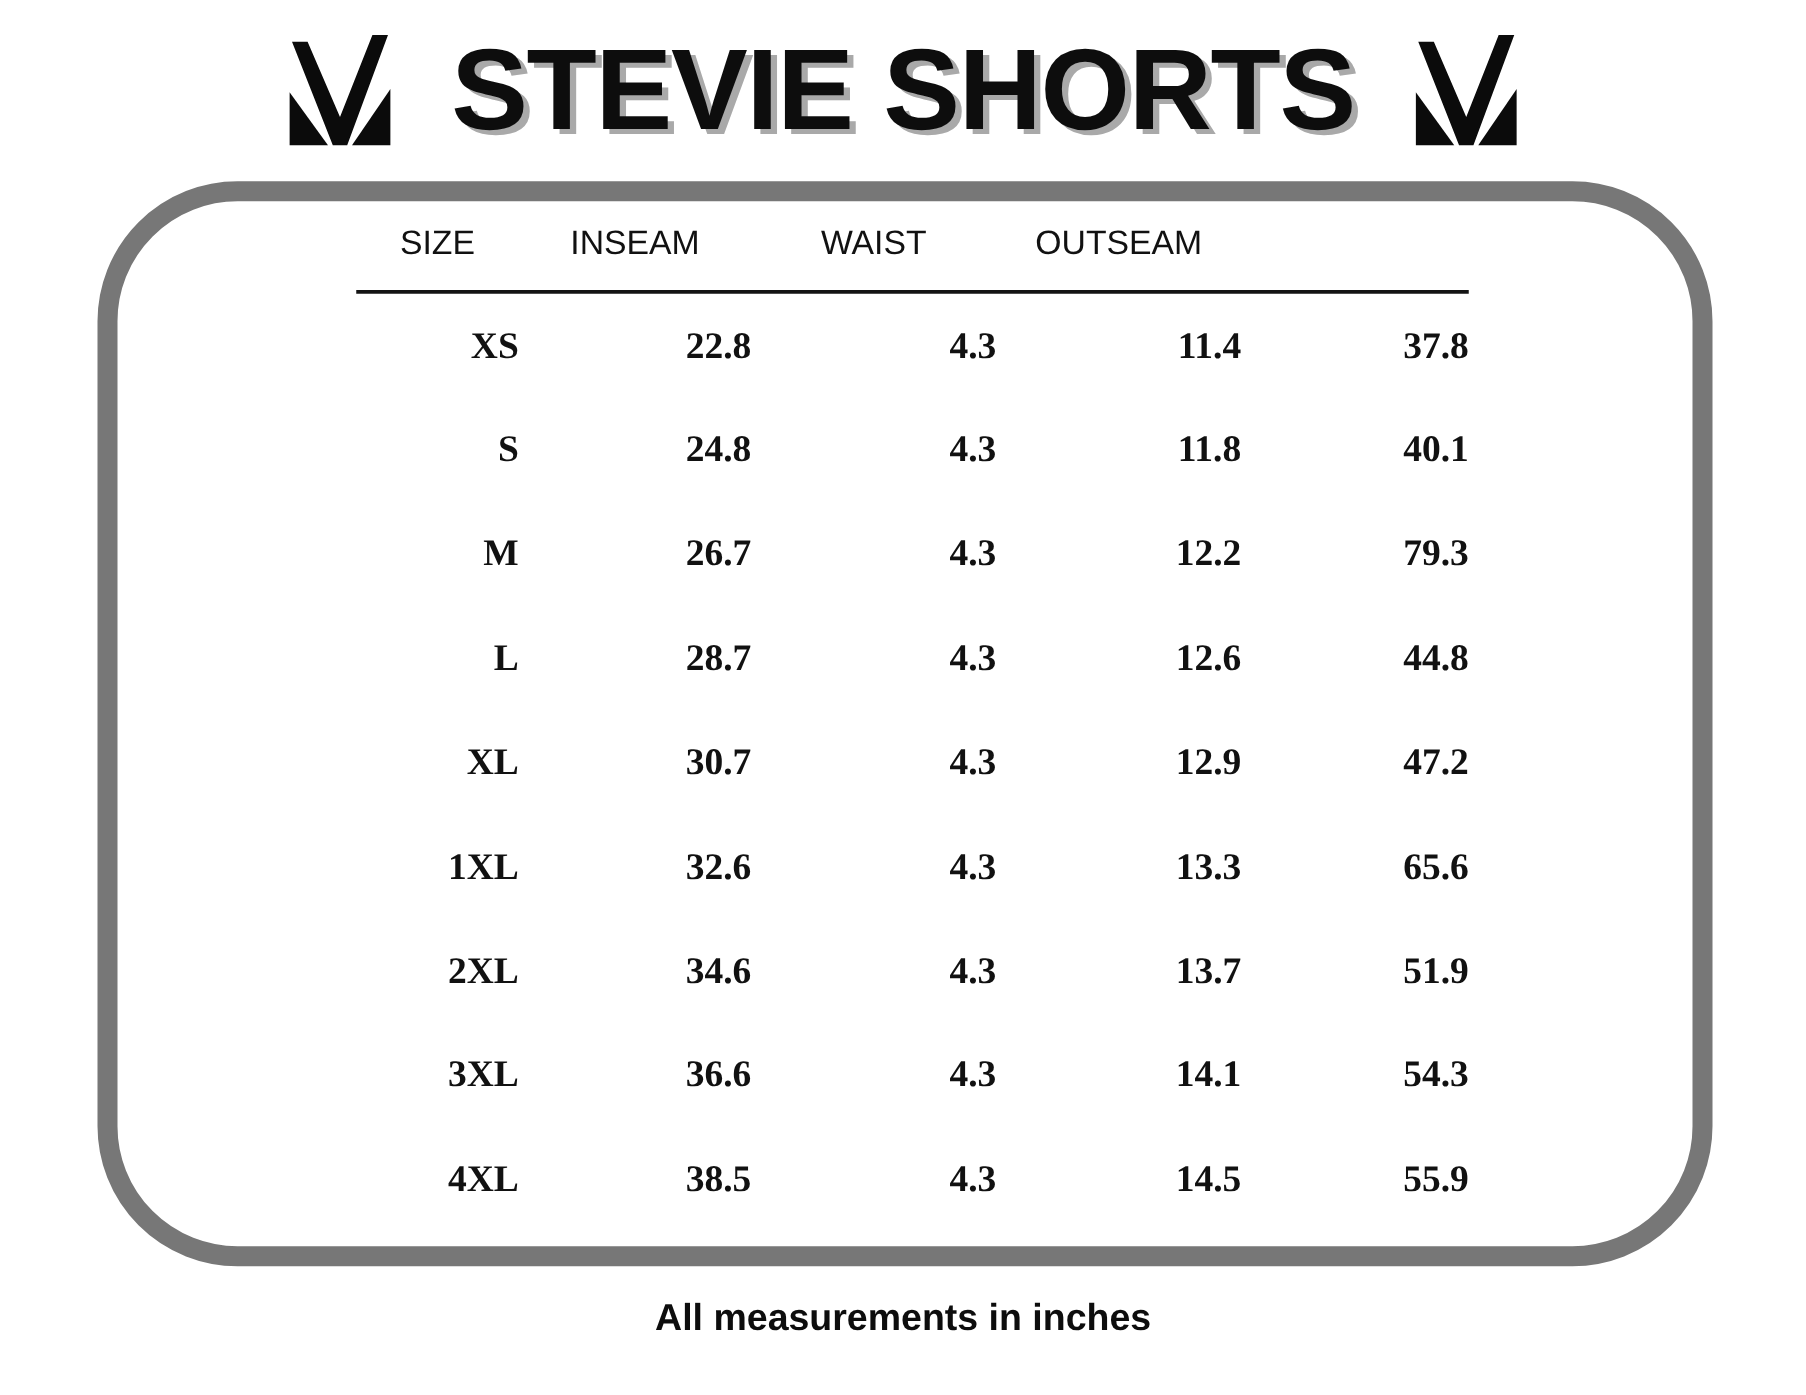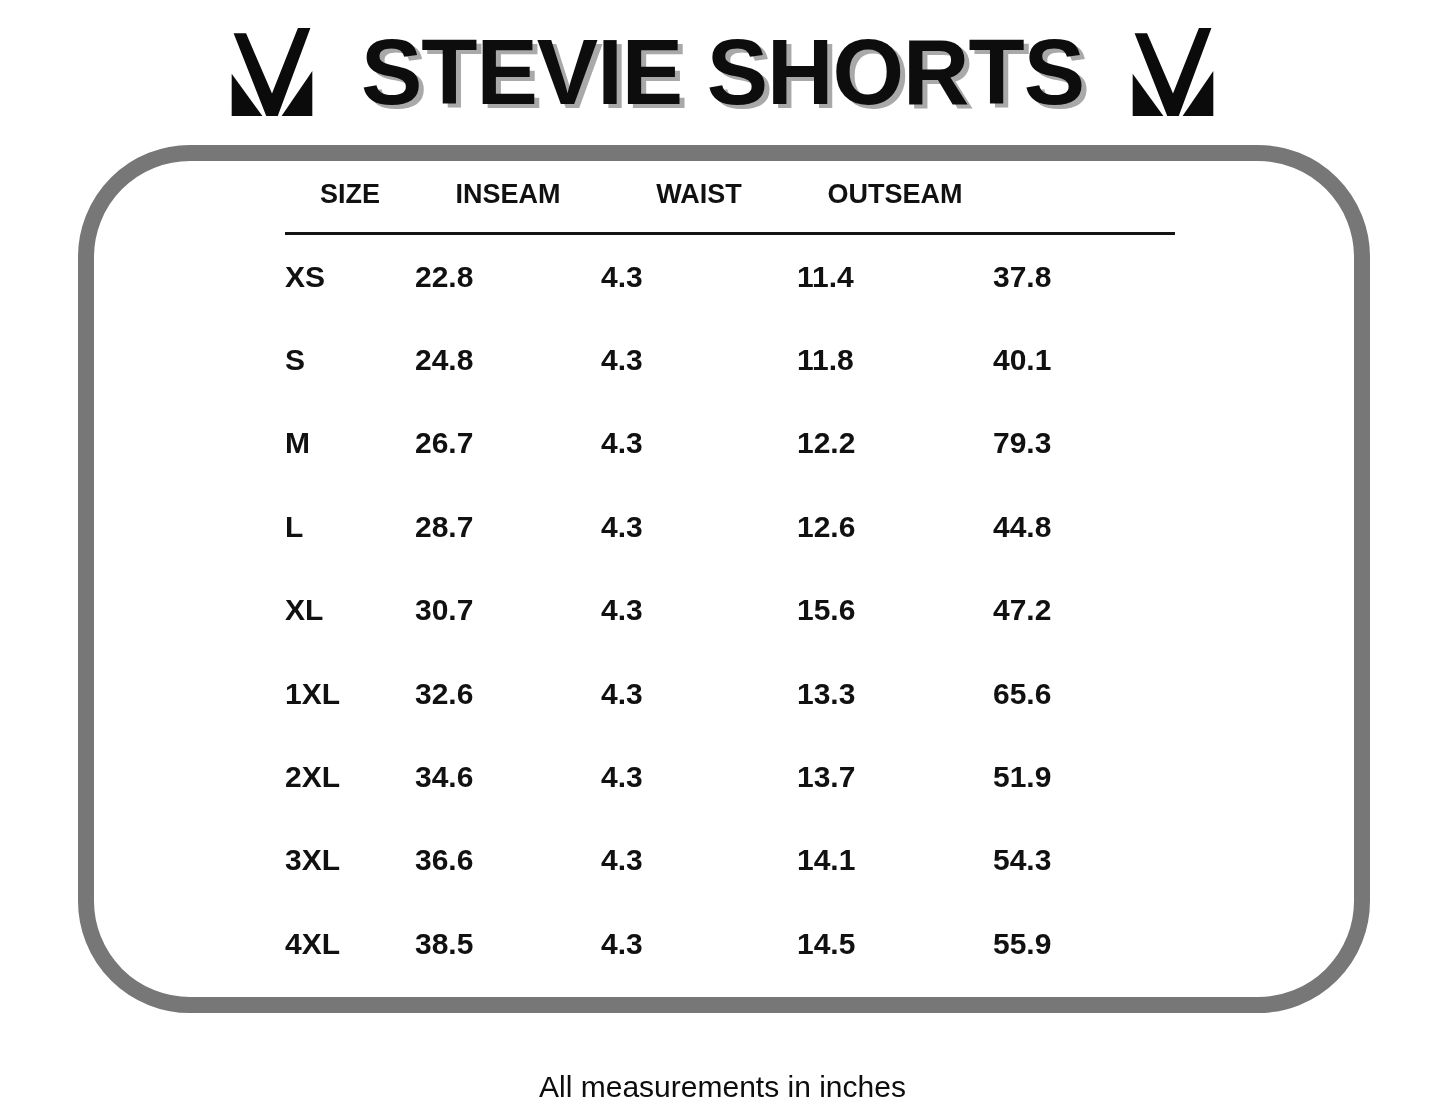--- a/index.html
+++ b/index.html
@@ -56,46 +56,47 @@
     top: 158px;
     width: 890px;
   }
   .thead {
     display: grid;
     grid-template-columns: 130px 186px 196px 196px 182px;
     align-items: center;
     height: 74px;
     border-bottom: 3px solid #141414;
     font-size: 27px;
-    font-weight: 700;
+    font-weight: 400;
     text-align: center;
     line-height: 1.45;
   }
   .thead .th span { display: inline-block; }
   .thead .th:nth-child(5) span { max-width: 100px; }
   .trow {
     display: grid;
     grid-template-columns: 130px 186px 196px 196px 182px;
     align-items: center;
     height: 83.4px;
     font-size: 30px;
     font-weight: 700;
-    text-align: left;
+    text-align: right;
+    font-family: Liberation Serif, serif;
   }
   .cell { line-height: 1; }
 
   
   .footnote {
     position: absolute;
-    top: 1070px;
+    top: 1038px;
     left: 0;
     width: 100%;
     text-align: center;
     font-size: 30px;
-    font-weight: 400;
+    font-weight: 700;
     color: #0d0d0d;
   }
 </style>
 </head>
 <body>
 
 <div class="page">
 
   <div class="header">
     <div class="logo">
@@ -150,21 +151,21 @@
           <div class="cell">L</div>
           <div class="cell">28.7</div>
           <div class="cell">4.3</div>
           <div class="cell">12.6</div>
           <div class="cell">44.8</div>
         </div>
         <div class="trow">
           <div class="cell">XL</div>
           <div class="cell">30.7</div>
           <div class="cell">4.3</div>
-          <div class="cell">15.6</div>
+          <div class="cell">12.9</div>
           <div class="cell">47.2</div>
         </div>
         <div class="trow">
           <div class="cell">1XL</div>
           <div class="cell">32.6</div>
           <div class="cell">4.3</div>
           <div class="cell">13.3</div>
           <div class="cell">65.6</div>
         </div>
         <div class="trow">

